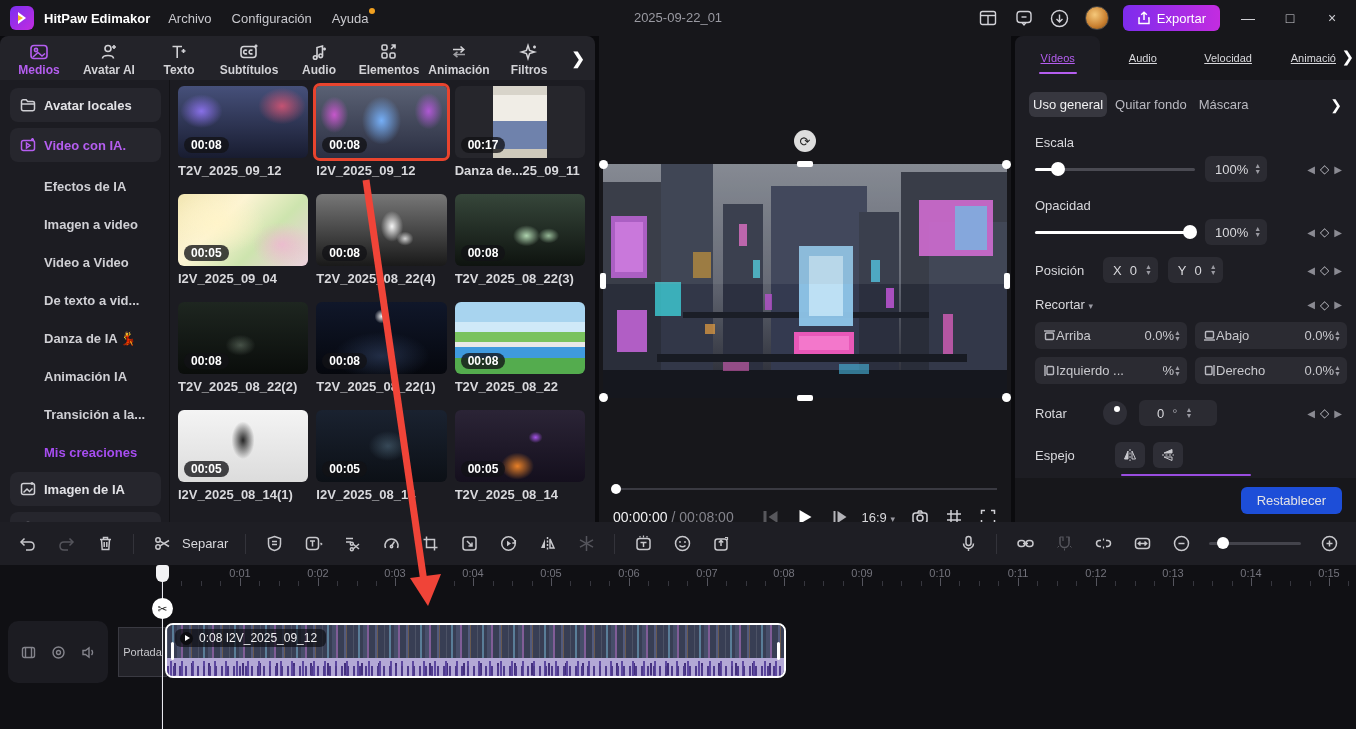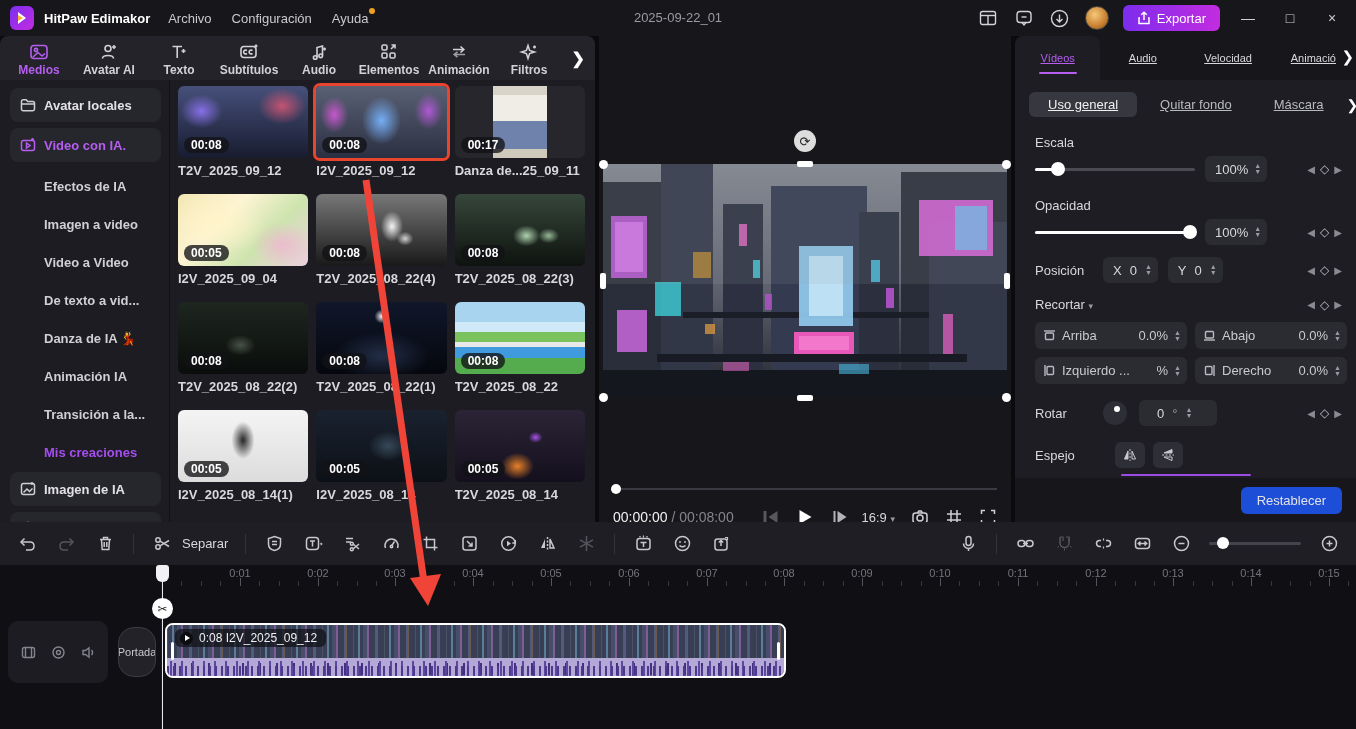--- a/index.html
+++ b/index.html
@@ -85,40 +85,40 @@
   .ratio .dd { font-size:9px; color:#9a9aa2; }
   .pright svg { width:18px; height:18px; stroke:#cfcfd4; fill:none; stroke-width:1.5; }
   
   .rpanel { flex:1; position:relative; background:#1d1d23; border-radius:8px 0 0 0; overflow:hidden; }
   .rtabs { height:44px; background:#17171b; display:flex; align-items:flex-end; }
   .rtab { height:44px; display:flex; align-items:center; justify-content:center; flex:1; color:#d8d8dc; font-size:11px; position:relative;text-decoration:underline; }
   .rtab.active { background:#1d1d23; border-radius:8px 8px 0 0; color:#b55ef0; }
   .rtab.active::after { content:""; position:absolute; bottom:6px; left:50%; transform:translateX(-50%); width:38px; height:2px; background:#b55ef0; border-radius:2px; }
   .rtab-chev { position:absolute; right:2px; top:12px; color:#fff; font-size:15px; }
   .subtabs { display:flex; align-items:center; gap:4px; padding:12px 14px 4px 14px; position:relative; }
-  .subtab { padding:5px 19px; border-radius:6px; color:#b9b9c0; font-size:13px; white-space:nowrap;text-decoration:underline; }
+  .subtab { padding:5px 4px; border-radius:6px; color:#b9b9c0; font-size:13px; white-space:nowrap; }
   .subtab.active { background:#37373f; color:#f0f0f2; }
   .sub-chev { margin-left:auto; color:#fff; font-size:14px; }
   .rbody { padding:6px 12px 0 20px; position:relative; }
   .prop-label { color:#d8d8dc; margin:8px 0 6px 0; }
   .slider-row { display:flex; align-items:center; gap:10px; }
   .slider { position:relative; width:160px; height:3px; background:#4a4a52; border-radius:2px; }
   .slider .fill { position:absolute; left:0; top:0; bottom:0; background:#fff; border-radius:2px; }
   .slider .knob { position:absolute; top:-6px; width:14px; height:14px; border-radius:50%; background:#fff; }
   .valbox { display:flex; align-items:center; background:#2b2b32; border-radius:6px; height:26px; padding:0 6px 0 10px; gap:6px; }
   .valbox .v { color:#d8d8dc; font-size:13px; }
   .stepper { display:flex; flex-direction:column; line-height:6px; font-size:7px; color:#9a9aa2; }
   .kf { margin-left:auto; display:flex; align-items:center; gap:5px; color:#8a8a92; font-size:10px; padding-right:2px; }
   .kf .d { font-size:12px; color:#b9b9c0; }
   .posrow { display:flex; align-items:center; margin-top:12px; }
   .posrow .plabel { width:68px; }
   .axisbox { display:flex; align-items:center; gap:8px; background:#2b2b32; border-radius:6px; height:26px; padding:0 6px 0 10px; margin-right:10px; }
   .croprow { display:flex; align-items:center; margin-top:14px; }
   .cropgrid { display:grid; grid-template-columns:152px 152px; gap:8px 8px; margin-top:10px; }
-  .cropbox { display:flex; align-items:center; gap:6px; background:#2b2b32; border-radius:6px; height:27px; padding:0 6px 0 8px; font-size:13px; color:#c9c9ce; }
+  .cropbox { display:flex; align-items:center; background:#2b2b32; border-radius:6px; height:27px; padding:0 6px 0 8px; font-size:13px; color:#c9c9ce; }
   .cropbox svg { width:13px; height:13px; stroke:#b9b9c0; fill:none; stroke-width:1.4; flex:0 0 auto; }
   .cropbox .cv { margin-left:auto; }
   .rotrow { display:flex; align-items:center; margin-top:16px; }
   .knob2 { width:24px; height:24px; border-radius:50%; background:#2e2e36; position:relative; margin-right:12px; }
   .knob2::after { content:""; position:absolute; left:11px; top:5px; width:6px; height:6px; border-radius:50%; background:#fff; }
   .mirrow { display:flex; align-items:center; margin-top:16px; }
   .mbtn { width:30px; height:26px; background:#2e2e36; border-radius:6px; display:flex; align-items:center; justify-content:center; margin-right:8px; }
   .mbtn svg { width:16px; height:16px; stroke:#c9c9ce; fill:#c9c9ce; stroke-width:1; }
   .revrow { display:flex; align-items:center; margin-top:16px; }
   .toggle { width:34px; height:18px; border-radius:10px; background:#3c3c45; position:relative; margin-left:10px; }
@@ -138,21 +138,21 @@
   .zoom-slider .zknob { position:absolute; left:8px; top:-5px; width:12px; height:12px; background:#fff; border-radius:50%; }
   
   .timeline { position:relative; height:164px; background:#101014; }
   .ruler-label { position:absolute; top:2px; transform:translateX(-50%); color:#73737c; font-size:11px; }
   .ticks-minor { position:absolute; left:162px; right:0; top:16px; height:5px;
     background:repeating-linear-gradient(90deg,#36363e 0 1px,transparent 1px 19.45px); }
   .ticks-major { position:absolute; left:162px; right:0; top:13px; height:8px;
     background:repeating-linear-gradient(90deg,#55555e 0 1px,transparent 1px 77.8px); }
   .track-head { position:absolute; left:8px; top:56px; width:100px; height:62px; background:#1c1c22; border-radius:10px; display:flex; align-items:center; justify-content:center; gap:15px; }
   .track-head svg { width:15px; height:15px; stroke:#84848c; fill:none; stroke-width:1.4; }
-  .cover-btn { position:absolute; left:118px; top:62px; width:38px; height:50px; background:#222228; border:1px solid #3a3a42; border-radius:16px; color:#c8c8cc; font-size:11px; display:flex; align-items:center; justify-content:center; overflow:hidden; }
+  .cover-btn { position:absolute; left:118px; top:62px; width:49px; height:50px; background:#222228; border:1px solid #3a3a42; border-radius:0; color:#c8c8cc; font-size:11px; display:flex; align-items:center; justify-content:center; overflow:hidden; }
   .playhead { position:absolute; left:162px; top:0; bottom:0; width:1px; background:#e8e8ee; z-index:4; }
   .ph-head { position:absolute; left:156px; top:0; width:13px; height:17px; background:#f2f2f4; border-radius:3px 3px 6px 6px; z-index:5; }
   .ph-scissor { position:absolute; left:152px; top:33px; width:21px; height:21px; border-radius:50%; background:#fff; color:#222; display:flex; align-items:center; justify-content:center; font-size:12px; z-index:5; }
   .clip { position:absolute; left:165px; top:58px; width:621px; height:55px; border:2px solid #fff; border-radius:8px; overflow:hidden; z-index:2; background:#3c4258; }
   .clip-film { height:33px;
     background:
       repeating-linear-gradient(90deg, transparent 0 5px, rgba(140,220,255,.4) 5px 7px, transparent 7px 14px, rgba(235,120,235,.35) 14px 16px, transparent 16px 24px, rgba(255,170,60,.25) 24px 25px, transparent 25px 31px),
       repeating-linear-gradient(90deg, rgba(255,255,255,.10) 0 1px, transparent 1px 31px),
       repeating-linear-gradient(90deg, #383e54 0 10px, #474e6a 10px 16px, #383e54 16px 22px, #525a7c 22px 24px, #383e54 24px 31px); }
   .clip-wave { height:18px; background:#b3a8d6; position:relative; overflow:hidden; }

